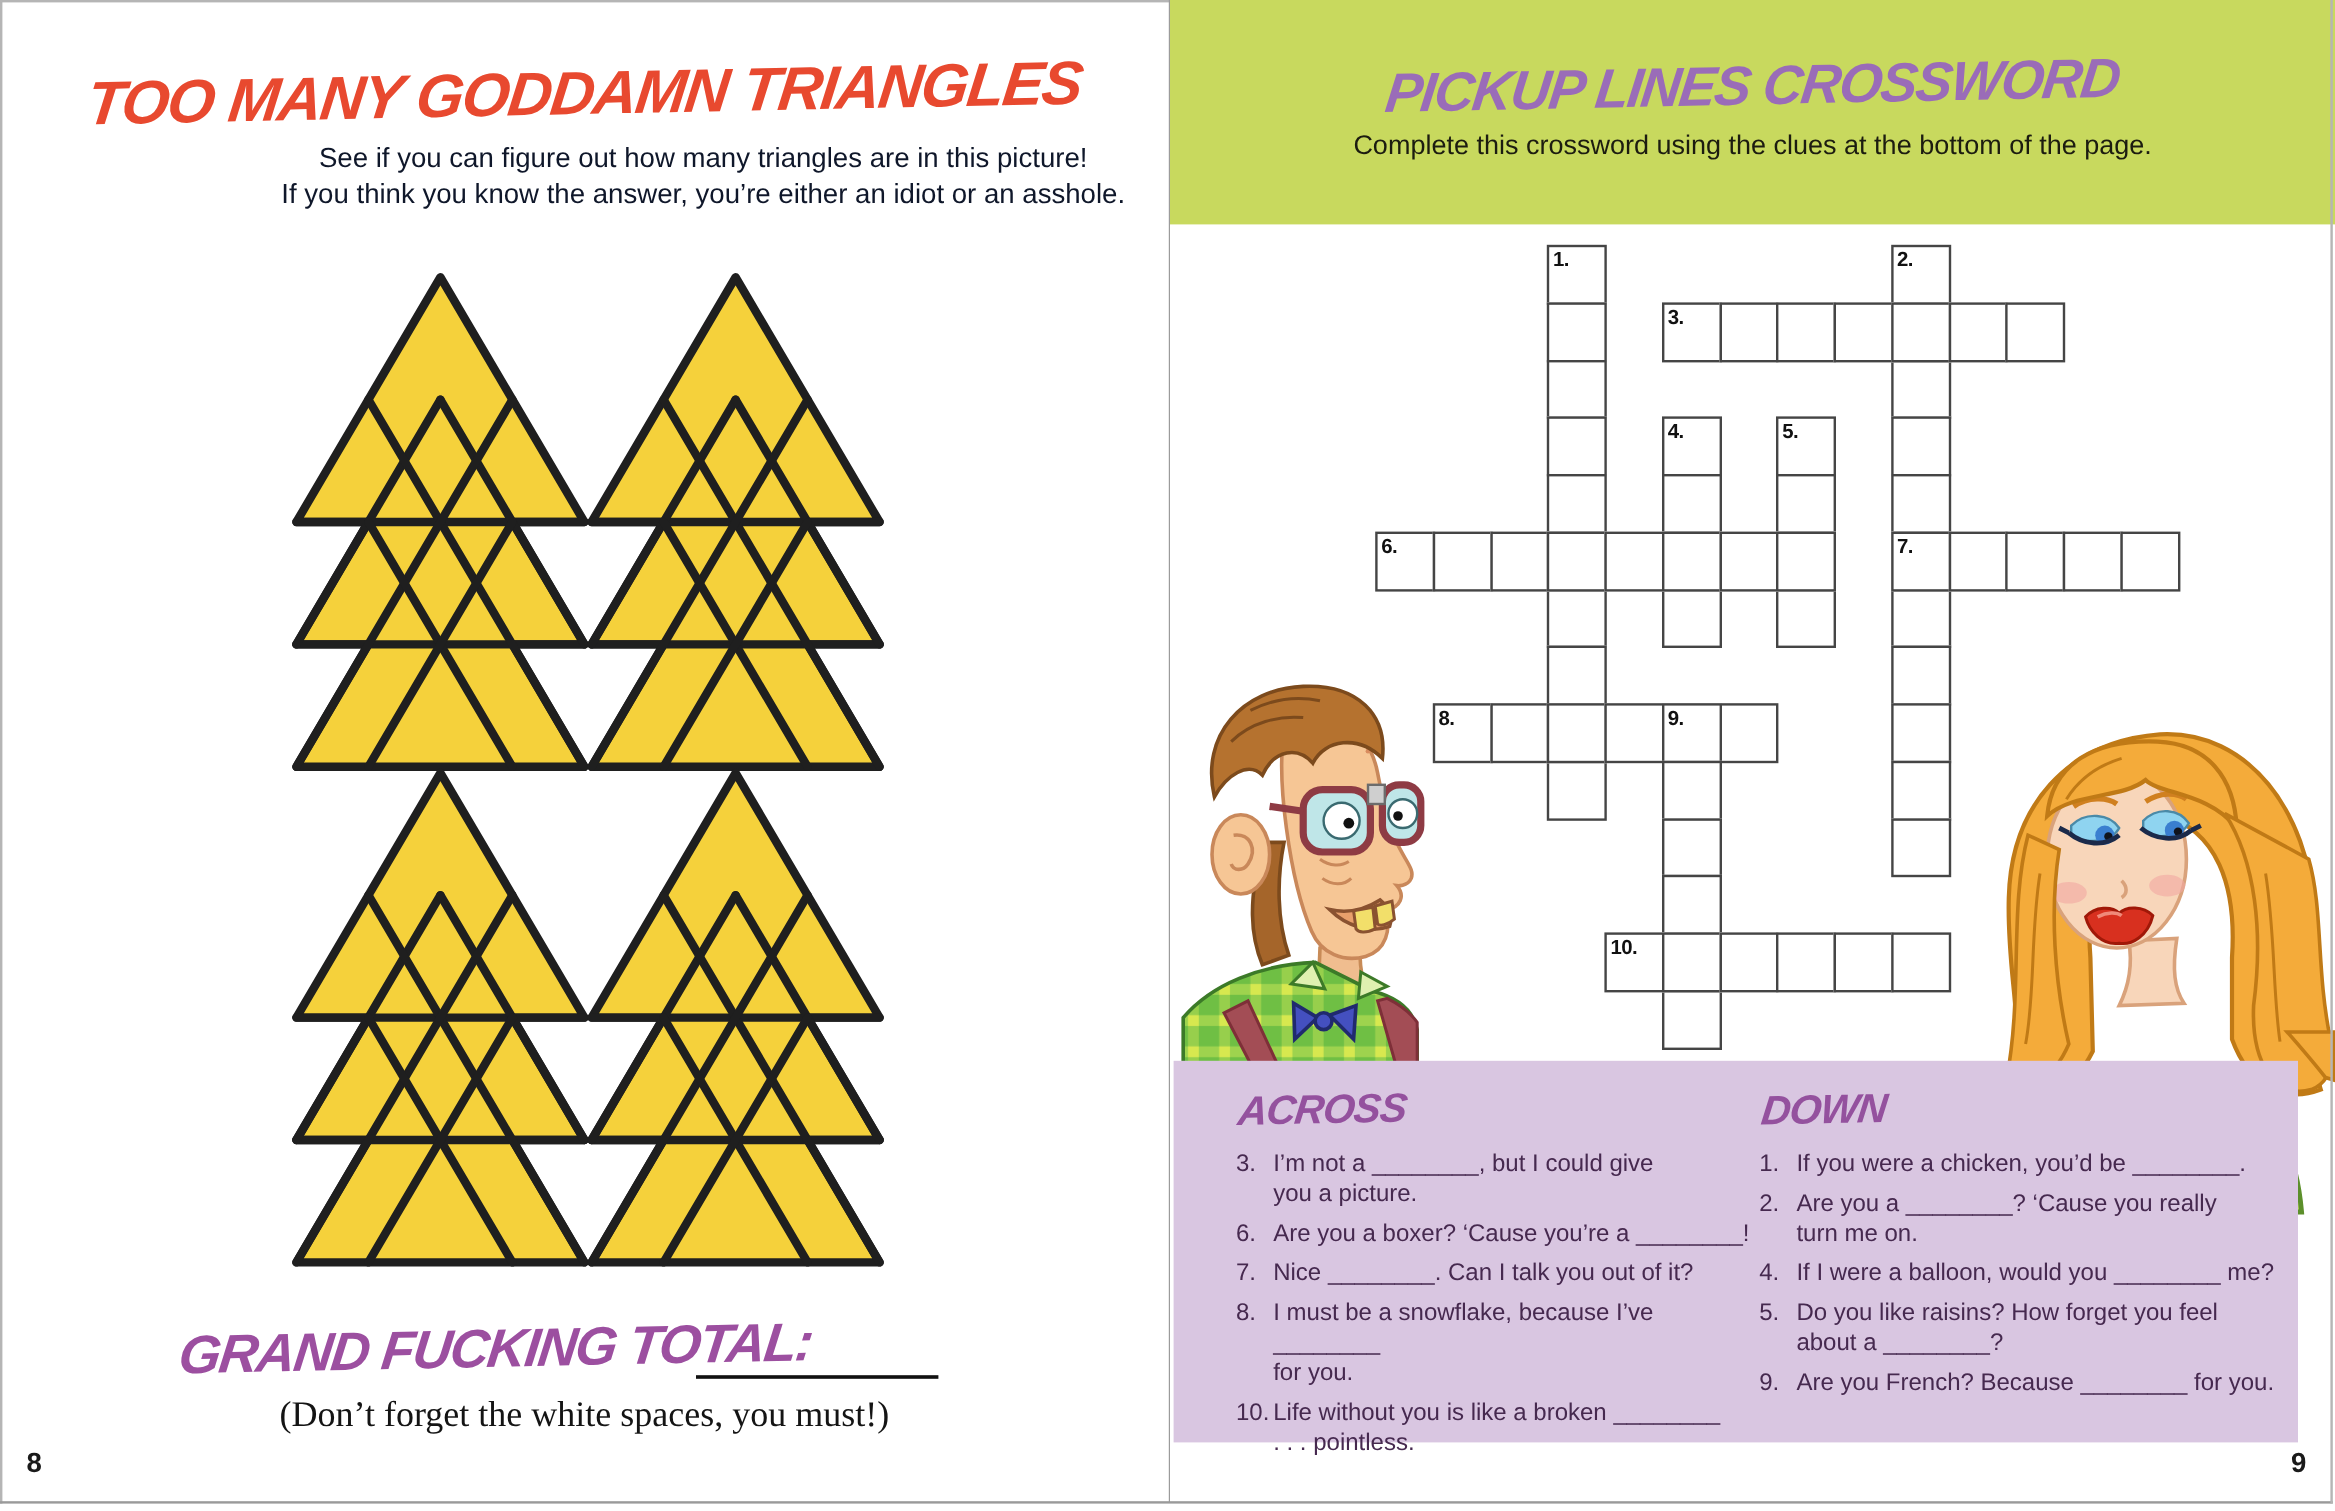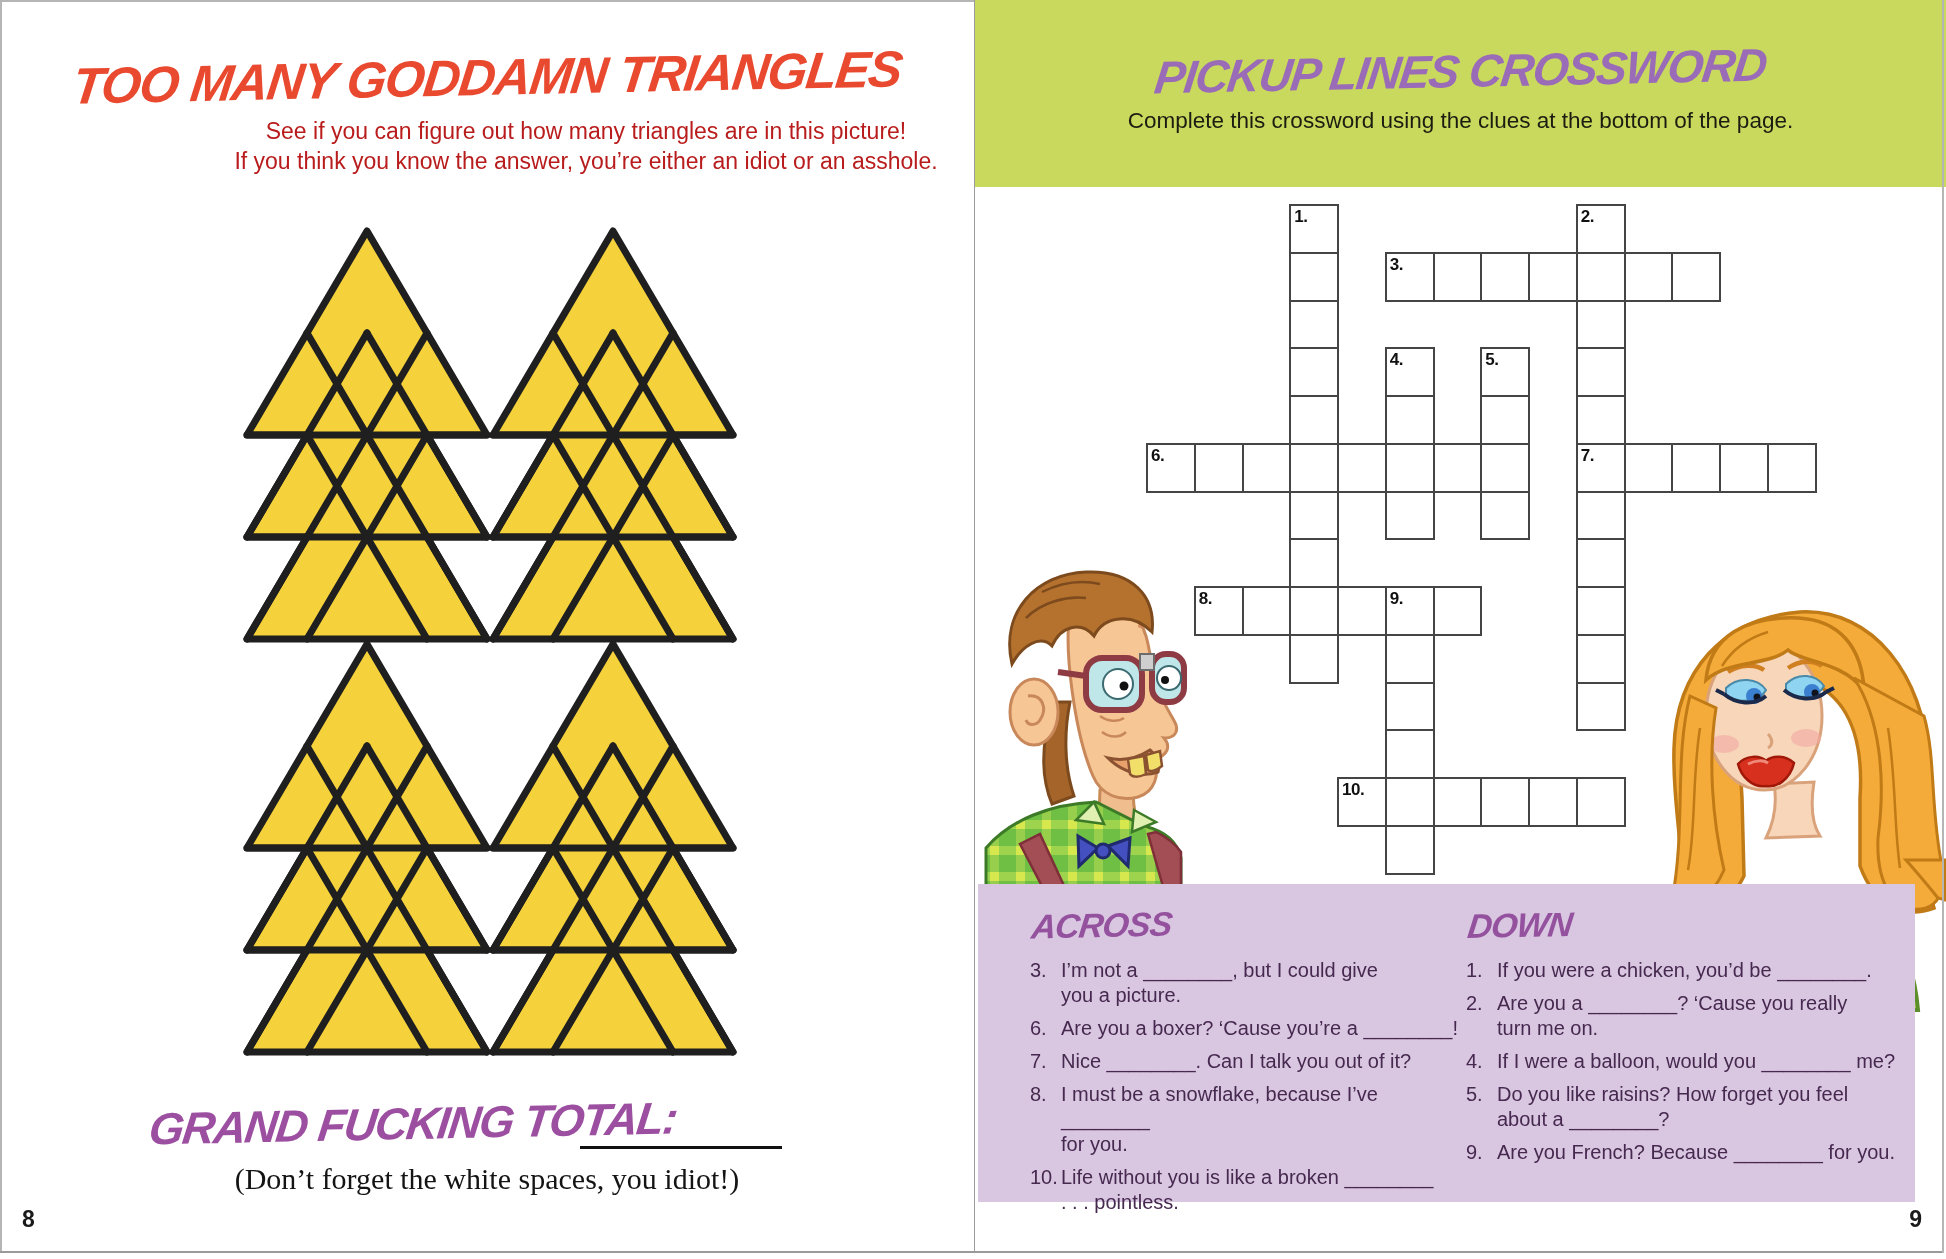--- a/index.html
+++ b/index.html
@@ -7,21 +7,21 @@
         font-family:"Liberation Sans","DejaVu Sans",sans-serif;}
   .abs{position:absolute;}
   
   .edge{position:absolute;background:#b5b5b5;}
   
   .comic{font-family:"Liberation Sans",sans-serif;font-weight:bold;font-style:italic;
          letter-spacing:-1.5px;transform:skewX(-8deg) rotate(-1.2deg);white-space:nowrap;}
   .center{text-align:center;}
   
   #left-title{left:0;top:48px;width:974px;font-size:51px;color:#e8492f;}
-  .lp-sub{left:0;width:1172px;font-size:23px;color:#b91c1c;}
+  .lp-sub{left:0;width:1172px;font-size:23px;color:#0f172a;}
   #grand-total{left:150px;top:1098px;font-size:45px;color:#9c4fa0;}
   #total-line{left:580px;top:1146px;width:202px;height:3px;background:#111;}
   #total-note{left:0;top:1162px;width:974px;font-family:"Liberation Serif","DejaVu Serif",serif;
               font-size:30px;color:#141414;}
   .pagenum{font-size:23px;font-weight:bold;color:#1a1a1a;}
   
   #green-band{left:975px;top:0;width:971px;height:187px;background:#c8d95e;}
   #right-title{left:975px;top:44px;width:971px;font-size:46px;color:#9a6cb8;}
   .rp-sub{left:975px;width:971px;font-size:22.5px;color:#1c1c10;}
   
@@ -93,21 +93,21 @@
         <line x1="613" y1="746" x2="733" y2="950" stroke="#1f1f1f" stroke-width="7" stroke-linecap="round"></line>
         <line x1="553" y1="746" x2="733" y2="1052" stroke="#1f1f1f" stroke-width="7" stroke-linecap="round"></line>
         <line x1="673" y1="746" x2="493" y2="1052" stroke="#1f1f1f" stroke-width="7" stroke-linecap="round"></line>
         <line x1="553" y1="848" x2="673" y2="1052" stroke="#1f1f1f" stroke-width="7" stroke-linecap="round"></line>
         <line x1="673" y1="848" x2="553" y2="1052" stroke="#1f1f1f" stroke-width="7" stroke-linecap="round"></line>
       </g>
     </svg>
 
   <div class="abs comic" id="grand-total">GRAND FUCKING TOTAL:</div>
   <div class="abs" id="total-line"></div>
-  <div class="abs center" id="total-note">(Don’t forget the white spaces, you idiot!)</div>
+  <div class="abs center" id="total-note">(Don’t forget the white spaces, you must!)</div>
   <div class="abs pagenum" style="left:22px;top:1206px;">8</div>
 
   <div class="abs" id="green-band"></div>
   <div class="abs comic center" id="right-title">PICKUP LINES CROSSWORD</div>
   <div class="abs rp-sub center" style="top:108px;">Complete this crossword using the clues at the bottom of the page.</div>
 
   <div id="crossword">
       <div class="cell" style="left: 1289.25px; top: 204px; width: 49.75px; height: 49.75px;">
         <span class="lbl">1.</span>
       </div>

